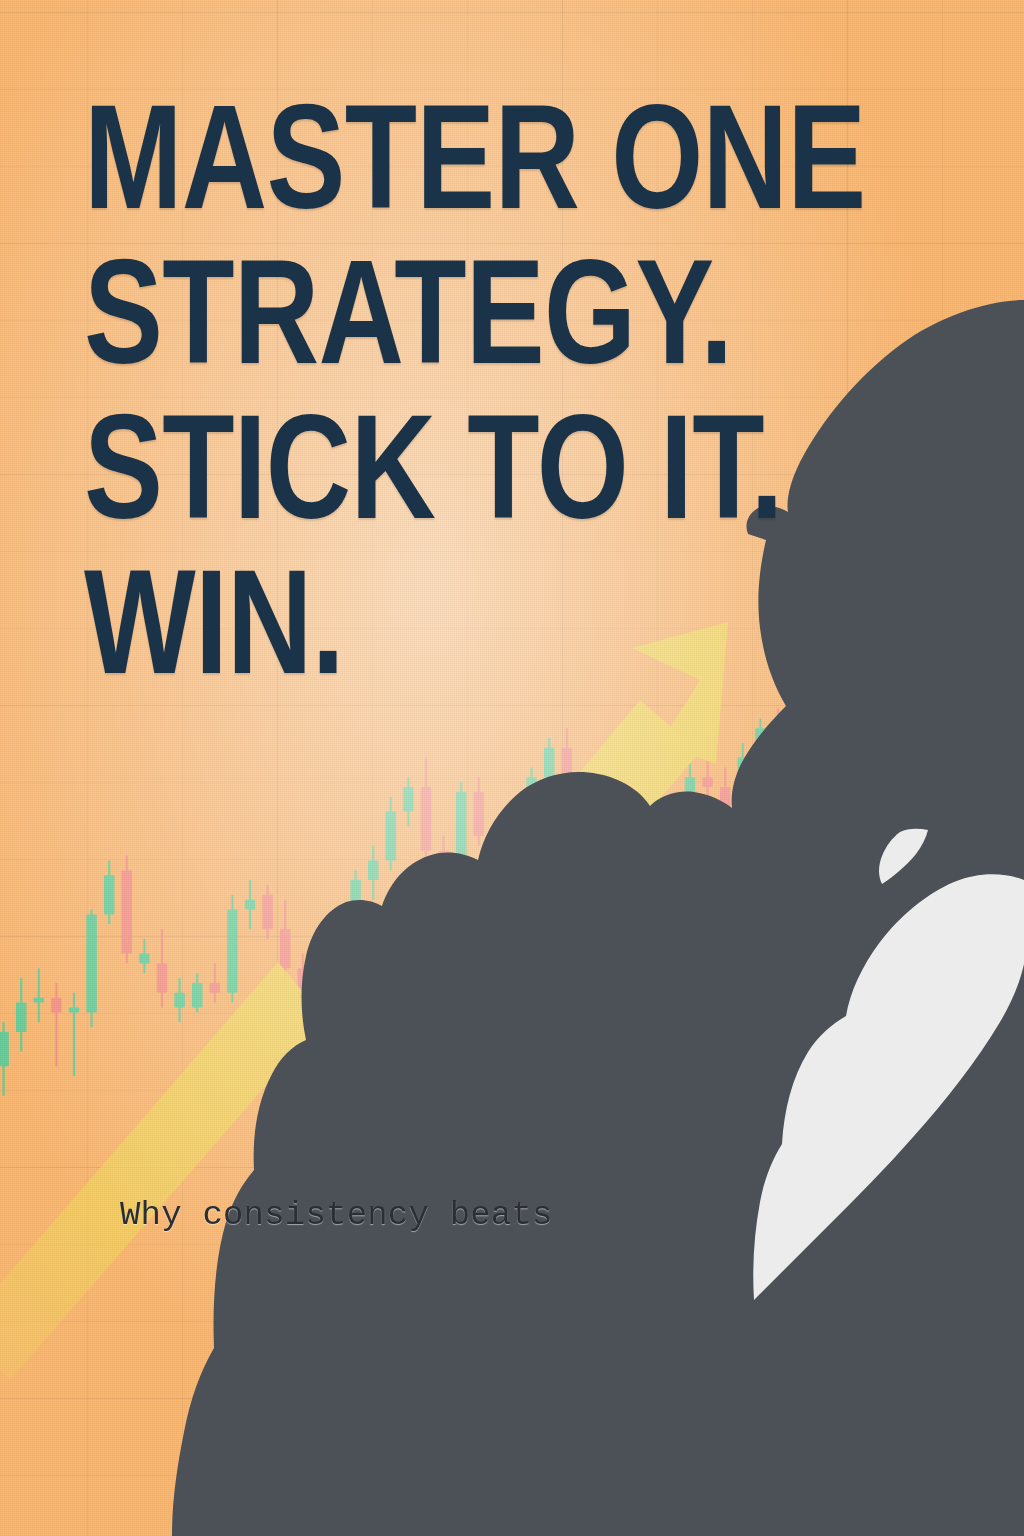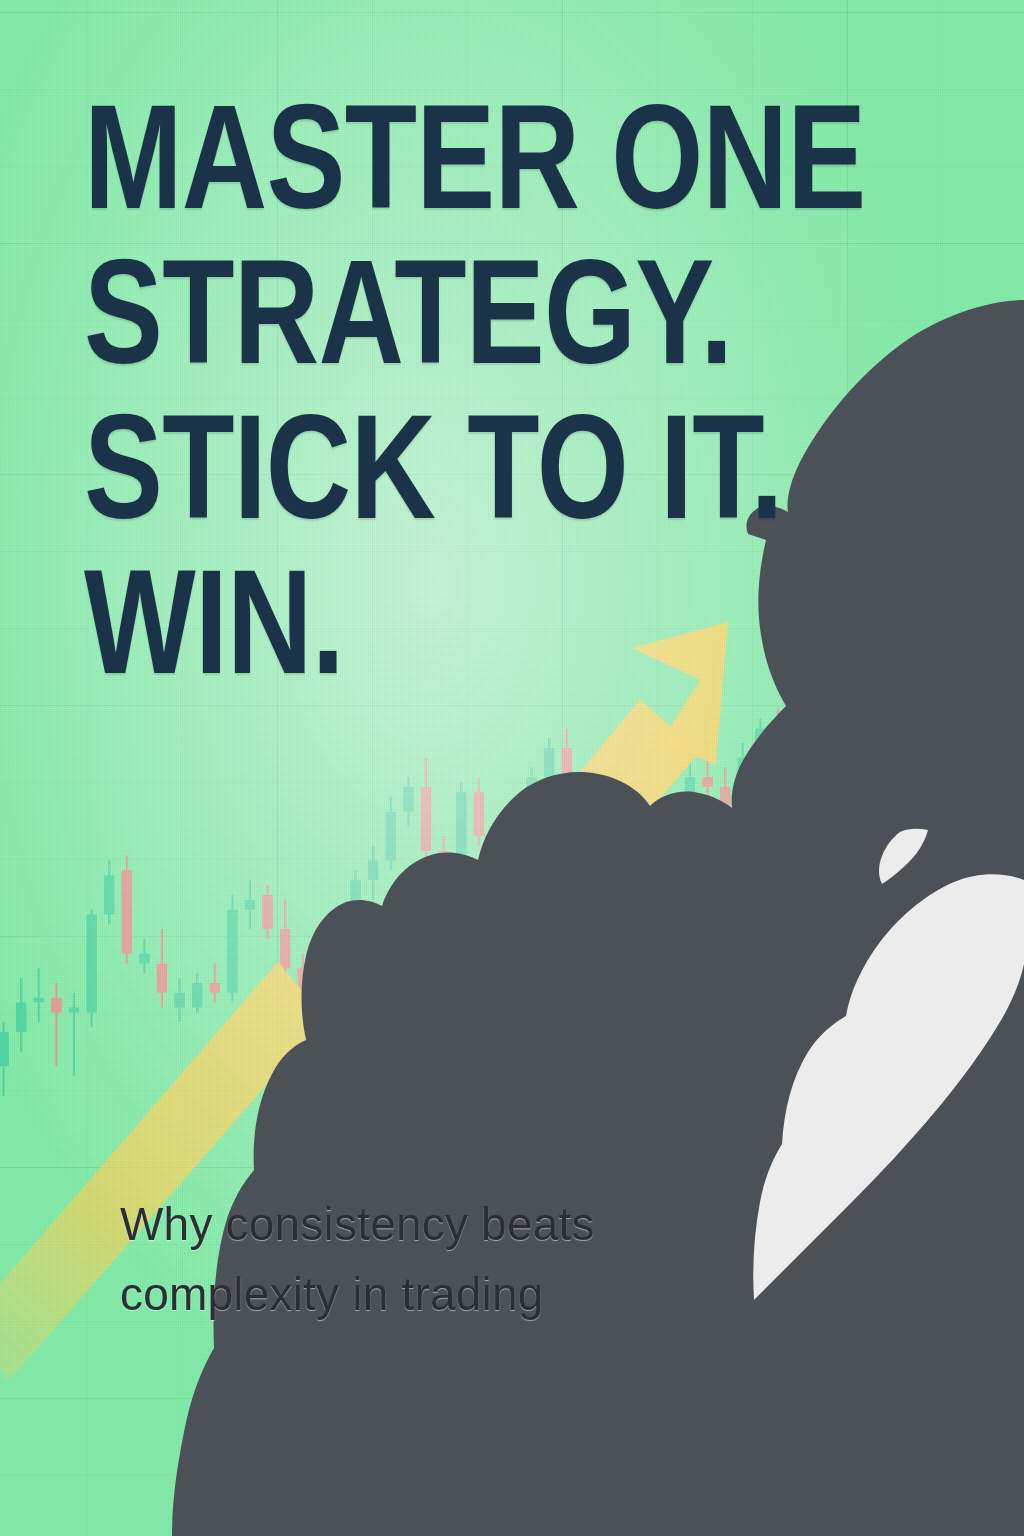--- a/index.html
+++ b/index.html
@@ -1,20 +1,20 @@
 <!DOCTYPE html>
 <html><head>
 <meta charset="utf-8">
 <style>
   html,body{margin:0;padding:0;background:#8a8a8a;}
   #poster{
     position:relative;
     width:1024px;height:1536px;
     overflow:hidden;
-    background:#86efac;
+    background:#fdba74;
     font-family:"Liberation Sans", sans-serif;
   }
 
   
   .bg-layer{position:absolute;inset:0;}
 
   .grid{
     position:absolute;inset:0;
     background-image:
       linear-gradient(to right, rgba(0,0,0,.035) 1px, transparent 1px),
@@ -69,22 +69,22 @@
     margin:0 0 10px 0;
   }
 
   
   .subtitle{
     position:absolute;
     left:120px; top:1190px;
     width:560px;
     z-index:8;
     color:#2b2e34;
-    font-family:Liberation Sans, sans-serif;
-    font-size:46px;
+    font-family:Liberation Mono, monospace;
+    font-size:34px;
     font-weight:300;
     line-height:1.52;
     letter-spacing:.2px;
     text-shadow:0 1px 1px rgba(255,255,255,.5);
   }
   .subtitle span{display:block;}
 </style>
 </head>
 <body>
 
@@ -272,16 +272,15 @@
 
   <div class="headline">
     <span class="hl-line">MASTER ONE</span>
     <span class="hl-line">STRATEGY.</span>
     <span class="hl-line">STICK TO IT.</span>
     <span class="hl-line">WIN.</span>
   </div>
 
   <div class="subtitle">
     <span>Why consistency beats</span>
-    <span>complexity in trading</span>
   </div>
 
 </div>
 
 </body></html>

